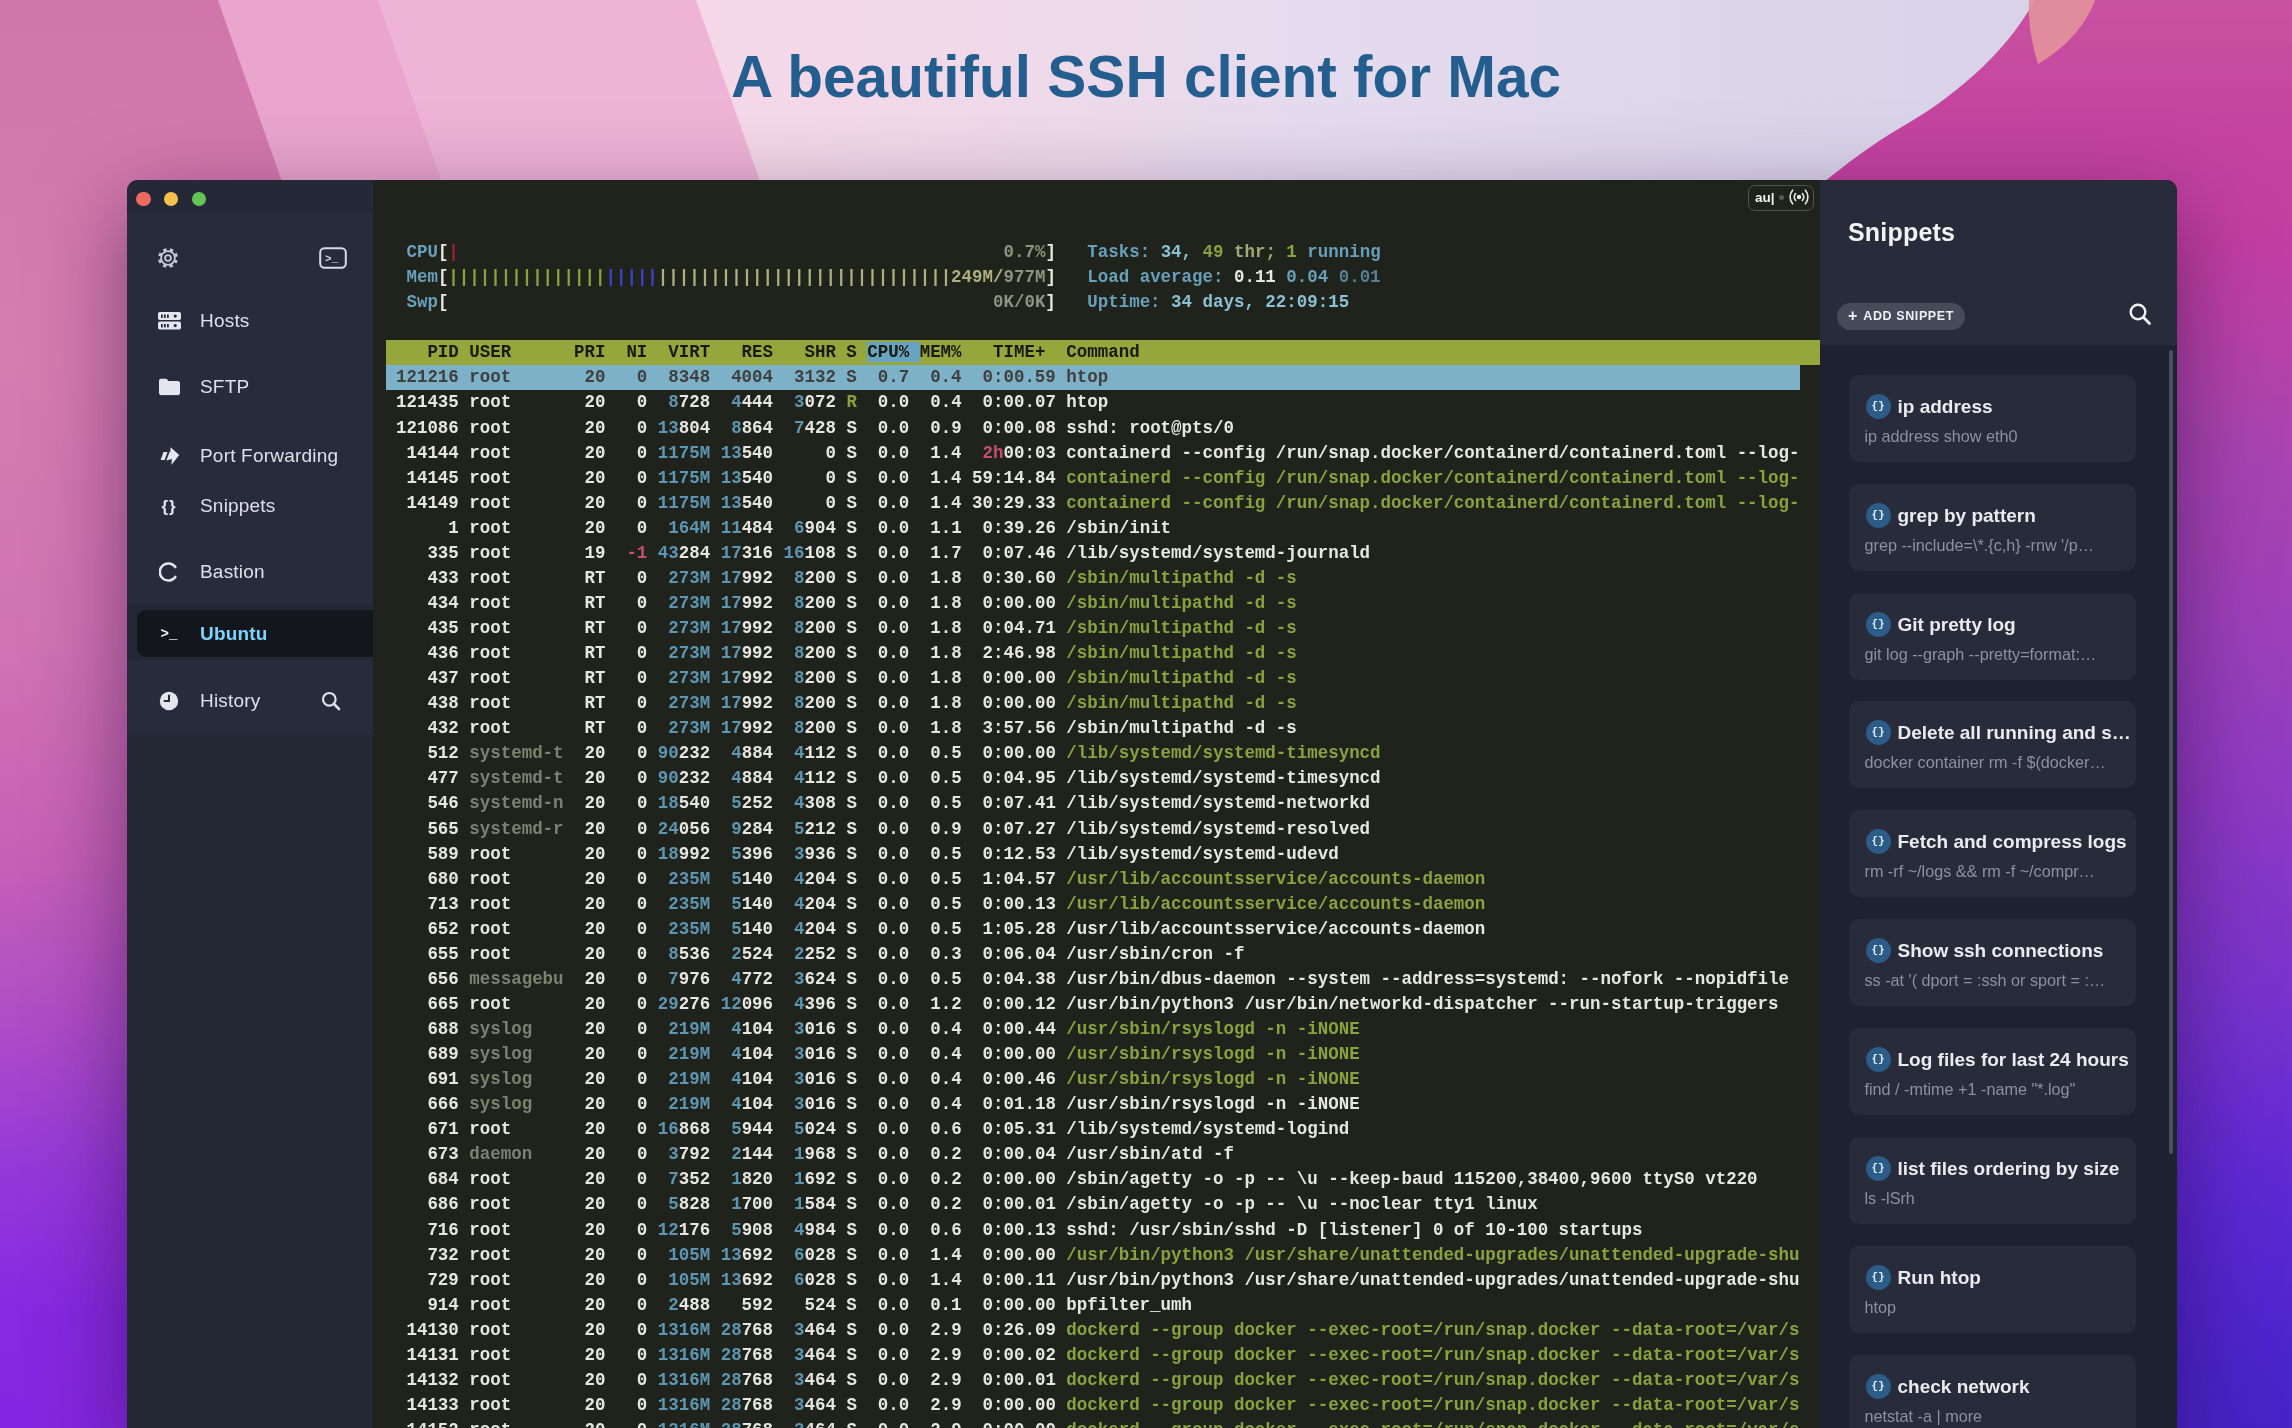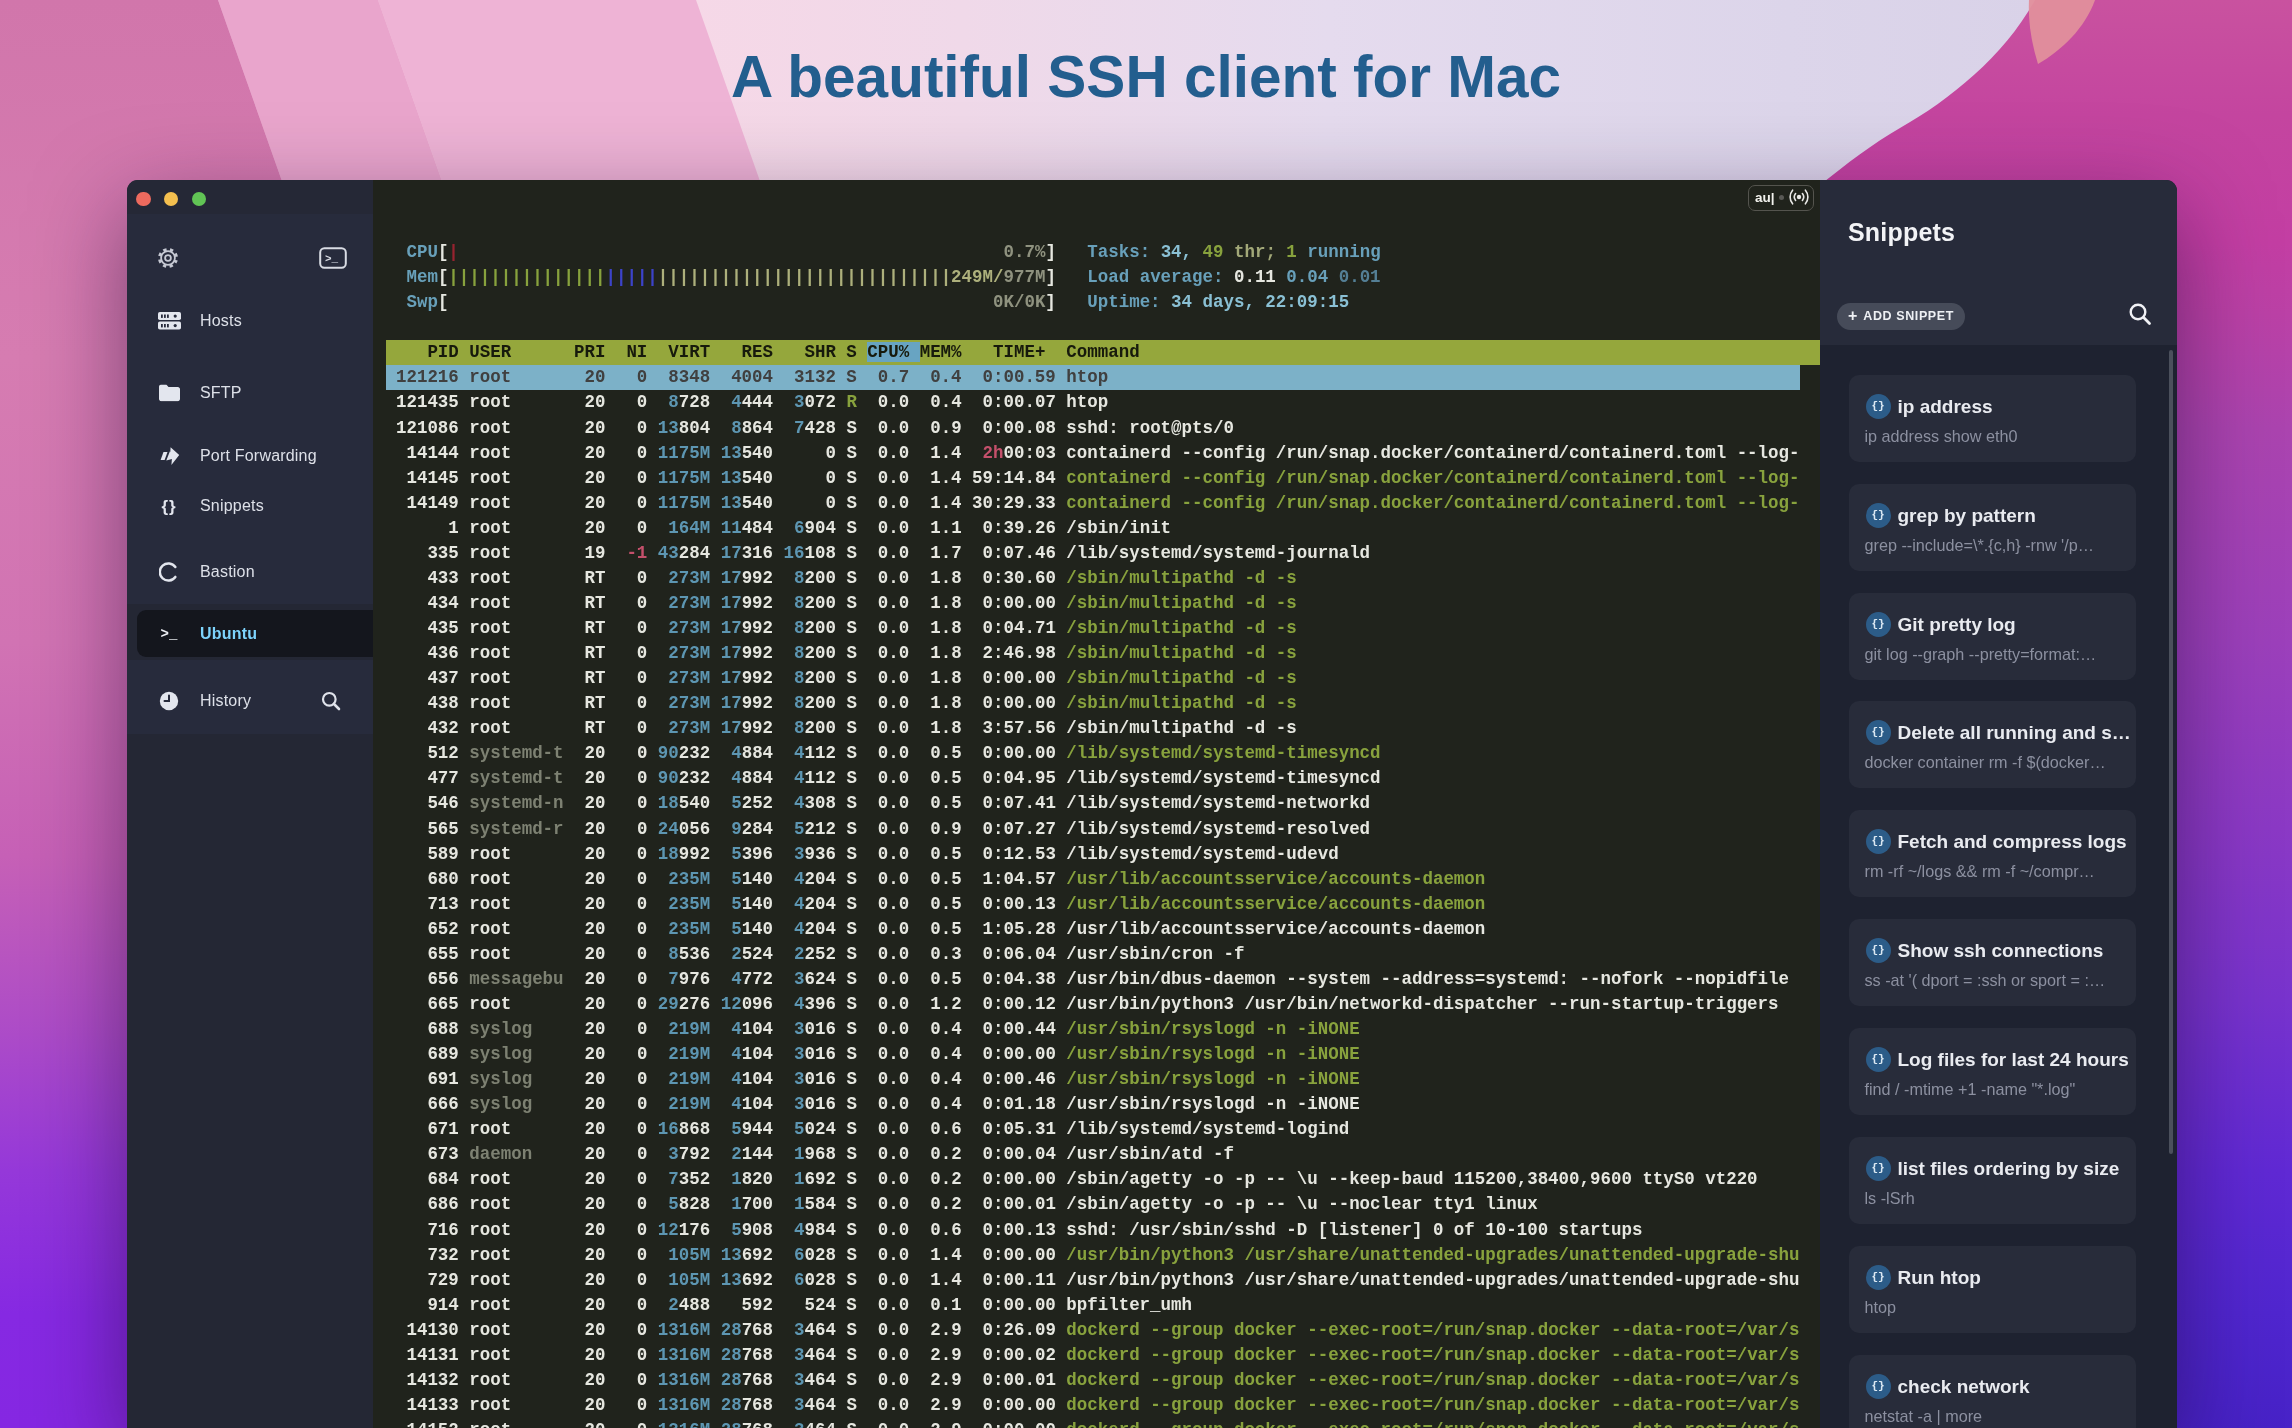--- a/index.html
+++ b/index.html
@@ -6,21 +6,21 @@
 #bg {position:absolute;left:0;top:0}
 #title {position:absolute;left:0;top:43px;width:100%;text-align:center;font-size:58.5px;font-weight:700;letter-spacing:0px;color:#235e8e}
 #win {position:absolute;left:127px;top:180px;width:2049.5px;height:1248px;border-radius:11px 11px 0 0;box-shadow:0 30px 90px rgba(30,8,50,.5);overflow:hidden}
 #sidebar {position:absolute;left:0;top:0;width:246px;height:100%;background:#272b3c}
 #sidebar .dk {position:absolute;left:0;top:554px;width:100%;height:694px;background:#242734}
 #sidebar .dk0 {position:absolute;left:0;top:0;width:100%;height:34px;background:#252836}
 #sidebar .dk1 {position:absolute;left:0;top:424px;width:100%;height:56px;background:#242734}
 .tl {position:absolute;top:11.8px;width:14.6px;height:14.6px;border-radius:50%}
 .nav {position:absolute;left:0;width:246px;height:30px}
 .nav .nico {position:absolute;left:29px;top:50%;transform:translateY(-50%);width:26px;display:flex;justify-content:center;align-items:center}
-.nav .nlb {position:absolute;top:50%;transform:translateY(-50%);font-size:16px;color:#dde0e8;letter-spacing:0.2px}
+.nav .nlb {position:absolute;top:50%;transform:translateY(-50%);font-size:19px;color:#dde0e8;letter-spacing:0.2px}
 .nav.act .nlb {color:#7dd3fc;font-weight:700}
 #ubact {position:absolute;left:10px;top:430px;width:236px;height:46.5px;background:#14161d;border-radius:9px 0 0 9px}
 #term {position:absolute;left:246px;top:0;width:1447px;height:100%;background:#20231c}
 #term pre {position:absolute;left:12.5px;top:60.1px;font-family:"Liberation Mono",monospace;font-size:17.466px;line-height:25.07px;font-weight:700;color:#e6e7e0}
 .ln {white-space:pre;height:25.07px}
 .ln i {font-style:normal}
 i.b {color:#5d96b2} i.c {color:#68a0ba} i.g {color:#88a23d} i.k {color:#adb07c}
 i.y {color:#8f927f} i.c2 {color:#8ac0d4} i.c3 {color:#547f95} i.kh {color:#a2a878} i.u {color:#7d8172} i.p {color:#c4506b} i.r {color:#97232f} i.e {color:#3c43c8}
 .ln.hdr {background:#95a73c;color:#171a0c;width:1669px}
 .ln.hdr .hc {background:#68a4c2}
@@ -119,21 +119,21 @@
                 <circle cx="17.2" cy="4.6" r="1.6"></circle>
                 <rect x="3" y="12.5" width="1.8" height="3.4"></rect>
                 <rect x="6" y="12.5" width="1.8" height="3.4"></rect>
                 <rect x="9" y="12.5" width="1.8" height="3.4"></rect>
                 <circle cx="17.2" cy="14.1" r="1.6"></circle>
               </g>
             </svg>
           </span>
           <span class="nlb" style="left:73px">Hosts</span>
         </div>
-<div class="nav" style="top:198px">
+<div class="nav" style="top:192px">
           <span class="nico">
             <svg width="21" height="17" viewBox="0 0 21 17">
               <path fill="#e3e6ee" d="M0 2.2C0 1 1 0 2.2 0h5.1l2.2 2.6h9.3c1.2 0 2.2 1 2.2 2.2v9.8c0 1.2-1 2.2-2.2 2.2H2.2C1 16.8 0 15.8 0 14.6Z"></path>
             </svg>
           </span>
           <span class="nlb" style="left:73px">SFTP</span>
         </div>
 <div class="nav" style="top:261px">
           <span class="nico">
             <svg width="21" height="20" viewBox="0 0 21 20">

